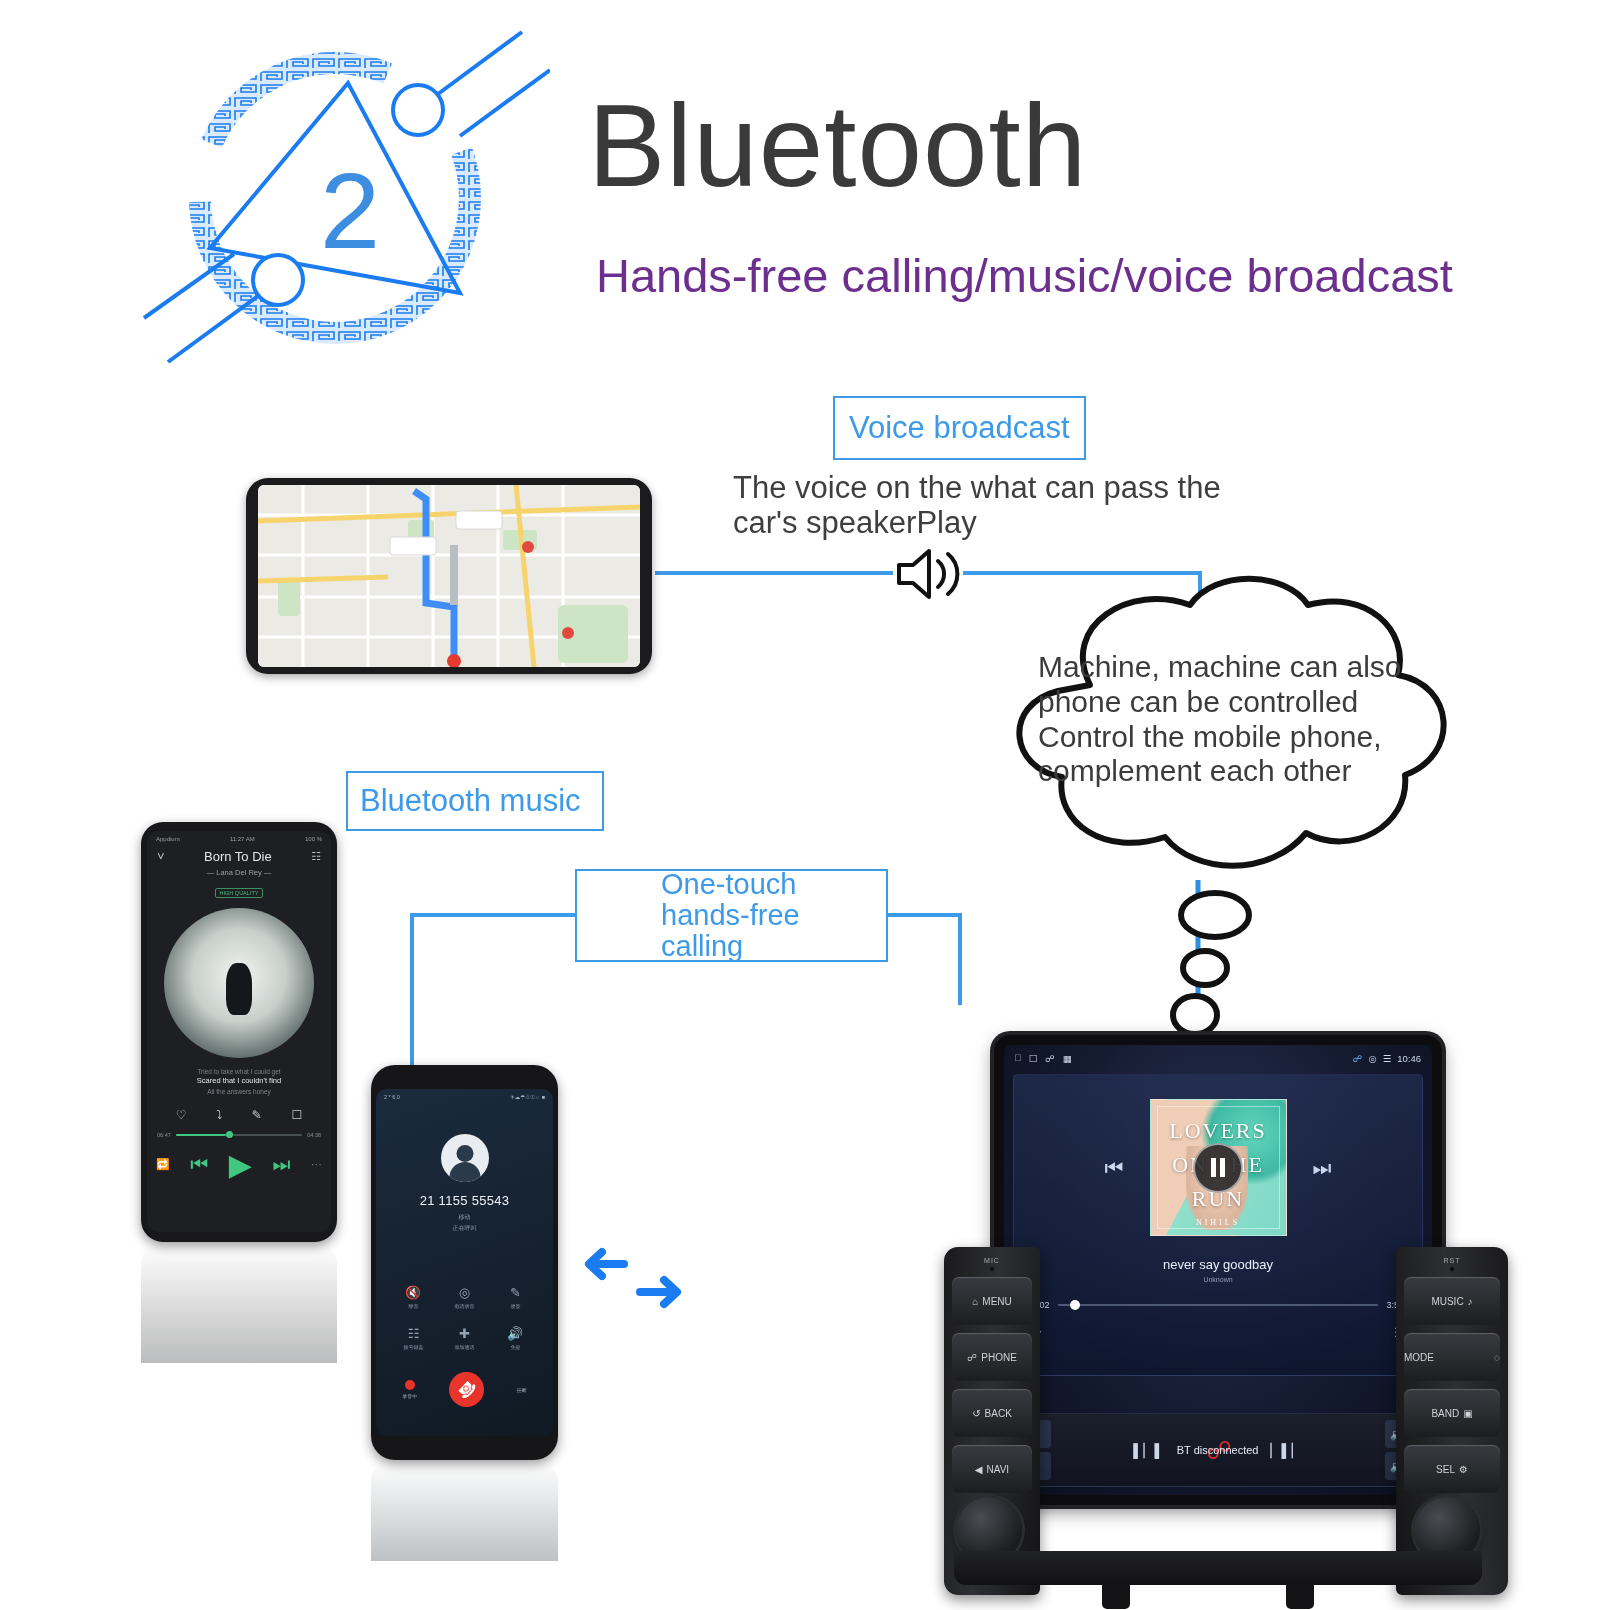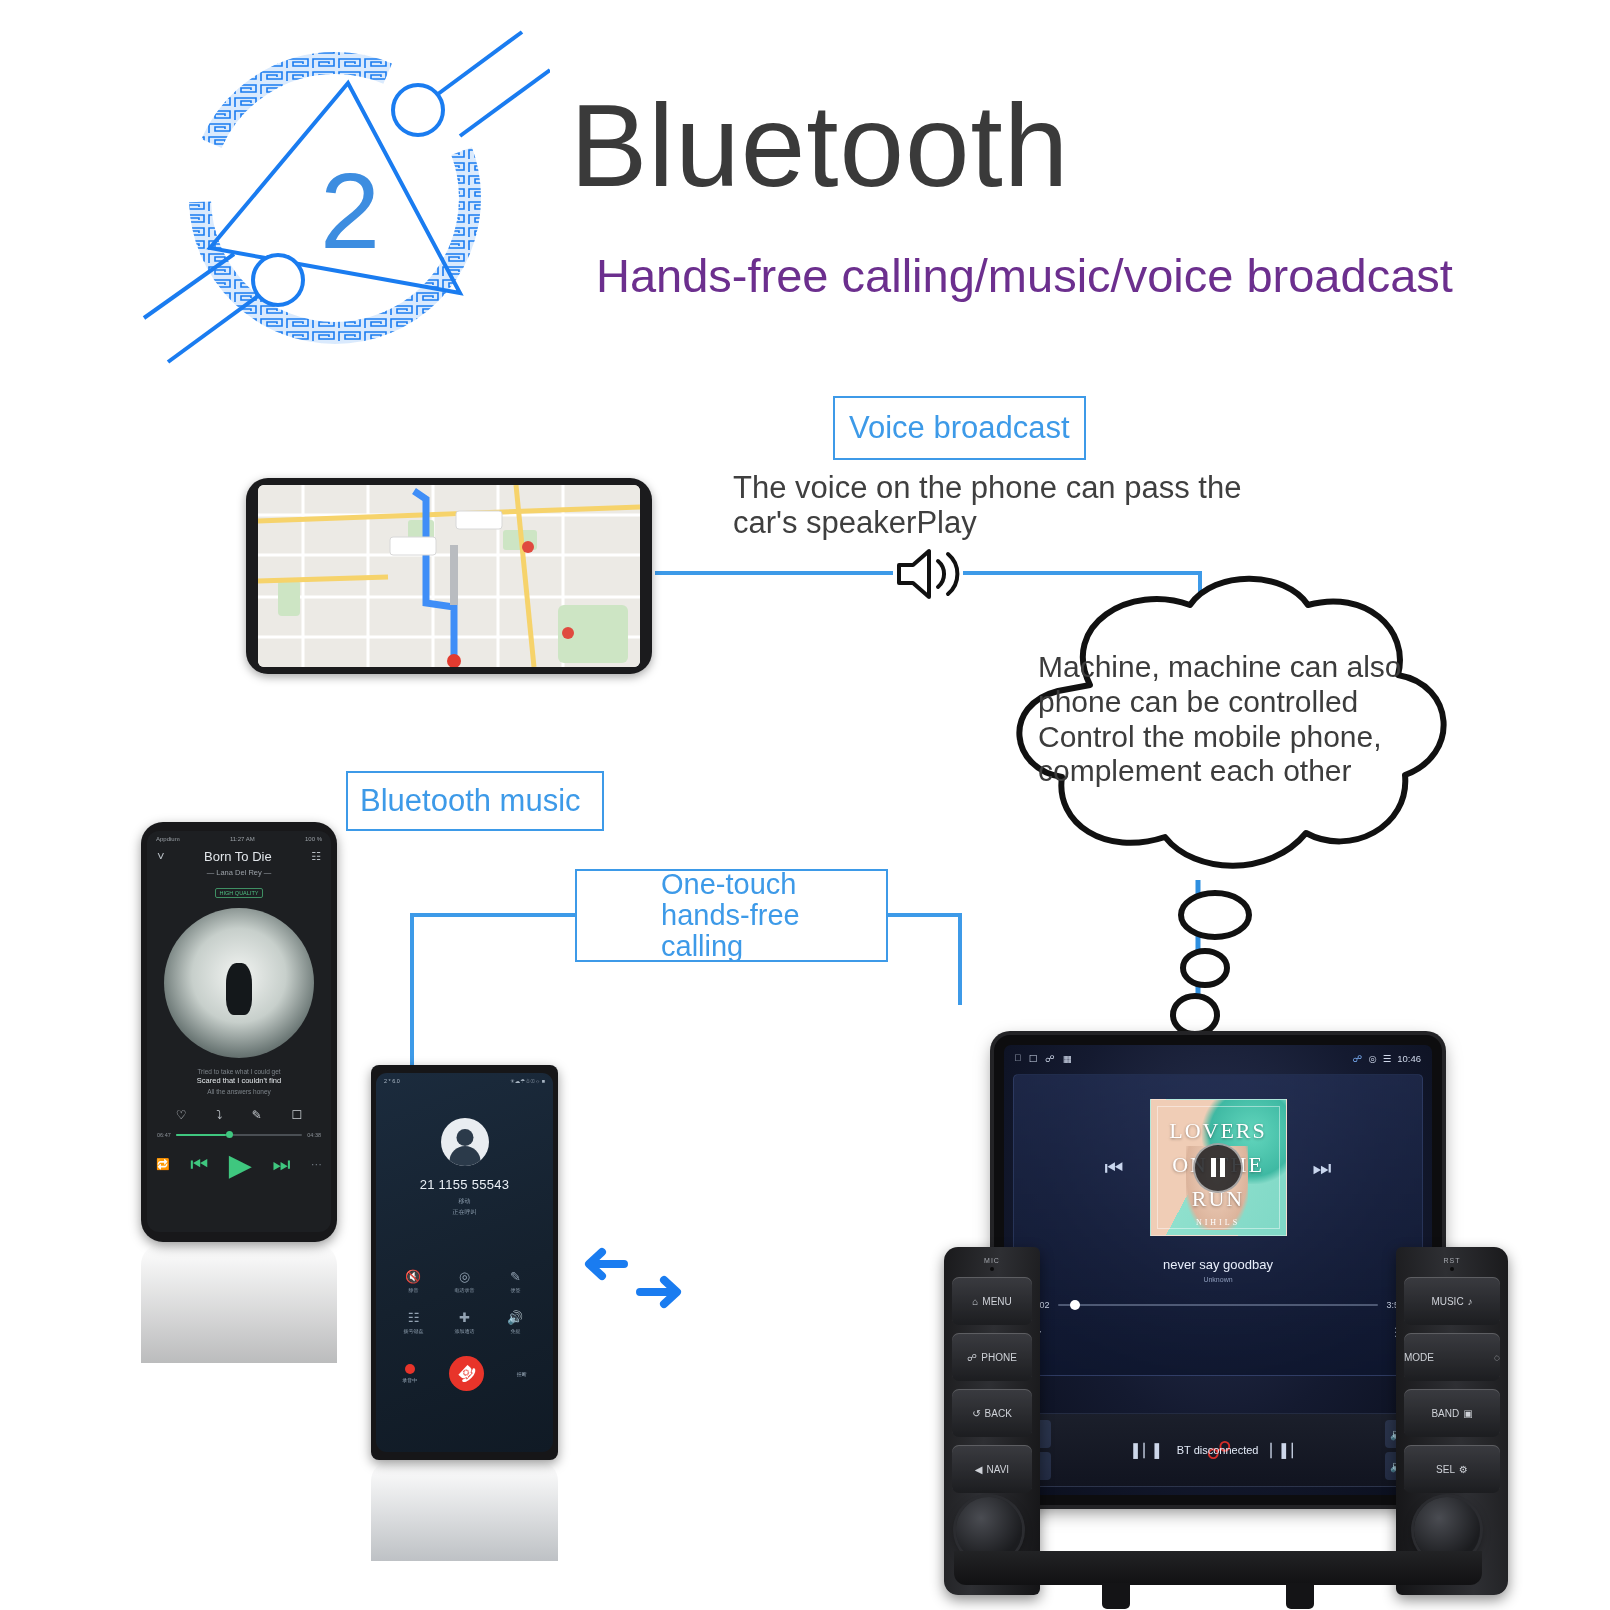--- a/index.html
+++ b/index.html
@@ -6,21 +6,21 @@
   body{
     width:1610px;height:1610px;position:relative;overflow:hidden;
     font-family:"Liberation Sans","DejaVu Sans",sans-serif;
     background:#ffffff;
   }
   .abs{position:absolute;}
 
   
   #logo-badge{left:130px;top:18px;width:420px;height:360px;}
   #page-title{
-    left:570px;top:88px;
+    left:588px;top:88px;
     font-size:116px;line-height:1.0;color:#3a3a3a;
     font-weight:400;letter-spacing:1px;white-space:nowrap;
   }
   #page-subtitle{
     left:596px;top:248px;
     font-size:47px;color:#6c2f8e;white-space:nowrap;font-weight:400;
   }
 
   
   .callout{
@@ -74,21 +74,21 @@
   #music-reflection{
     left:141px;top:1243px;width:196px;height:120px;
     background:linear-gradient(#1d1f22,rgba(255,255,255,0));
     opacity:.30;border-radius:0 0 22px 22px;
     transform:scaleY(-1);
   }
 
   
   #phone-call{
     left:371px;top:1065px;width:187px;height:395px;
-    background:#161618;border-radius:8px;padding:8px 5px;box-sizing:border-box;
+    background:#161618;border-radius:24px;padding:24px 5px;box-sizing:border-box;
     box-shadow:0 4px 12px rgba(0,0,0,.4);
   }
   #phone-call .screen{
     width:100%;height:100%;border-radius:11px;overflow:hidden;position:relative;
     background:linear-gradient(160deg,#1b2b3d 0%,#15212e 55%,#101a25 100%);
     color:#dfe6ee;
   }
   #call-reflection{
     left:371px;top:1461px;width:187px;height:100px;
     background:linear-gradient(#16222f,rgba(255,255,255,0));
@@ -146,21 +146,21 @@
     <text x="190" y="230" font-family="Liberation Sans, sans-serif" font-size="108" fill="#3d8de0">2</text>
   </svg>
 </div>
 
 <div class="abs" id="page-title">Bluetooth</div>
 <div class="abs" id="page-subtitle">Hands-free calling/music/voice broadcast</div>
 
 <div class="abs callout" id="callout-voice">
   <span>Voice broadcast</span>
 </div>
-<div class="abs" id="voice-desc">The voice on the phone can pass the car's speakerPlay</div>
+<div class="abs" id="voice-desc">The voice on the what can pass the car's speakerPlay</div>
 
 <div class="abs" style="left:893px;top:545px;width:72px;height:58px;">
   <svg viewBox="0 0 72 58" width="72" height="58">
     <path d="M6,20 L20,20 L36,6 L36,52 L20,38 L6,38 Z" fill="#ffffff" stroke="#111" stroke-width="4" stroke-linejoin="round"></path>
     <path d="M45,16 A17,17 0 0,1 45,42" fill="none" stroke="#111" stroke-width="4" stroke-linecap="round"></path>
     <path d="M55,9 A26,26 0 0,1 55,49" fill="none" stroke="#111" stroke-width="4" stroke-linecap="round"></path>
   </svg>
 </div>
 
 <div class="abs" id="cloud-wrap">

